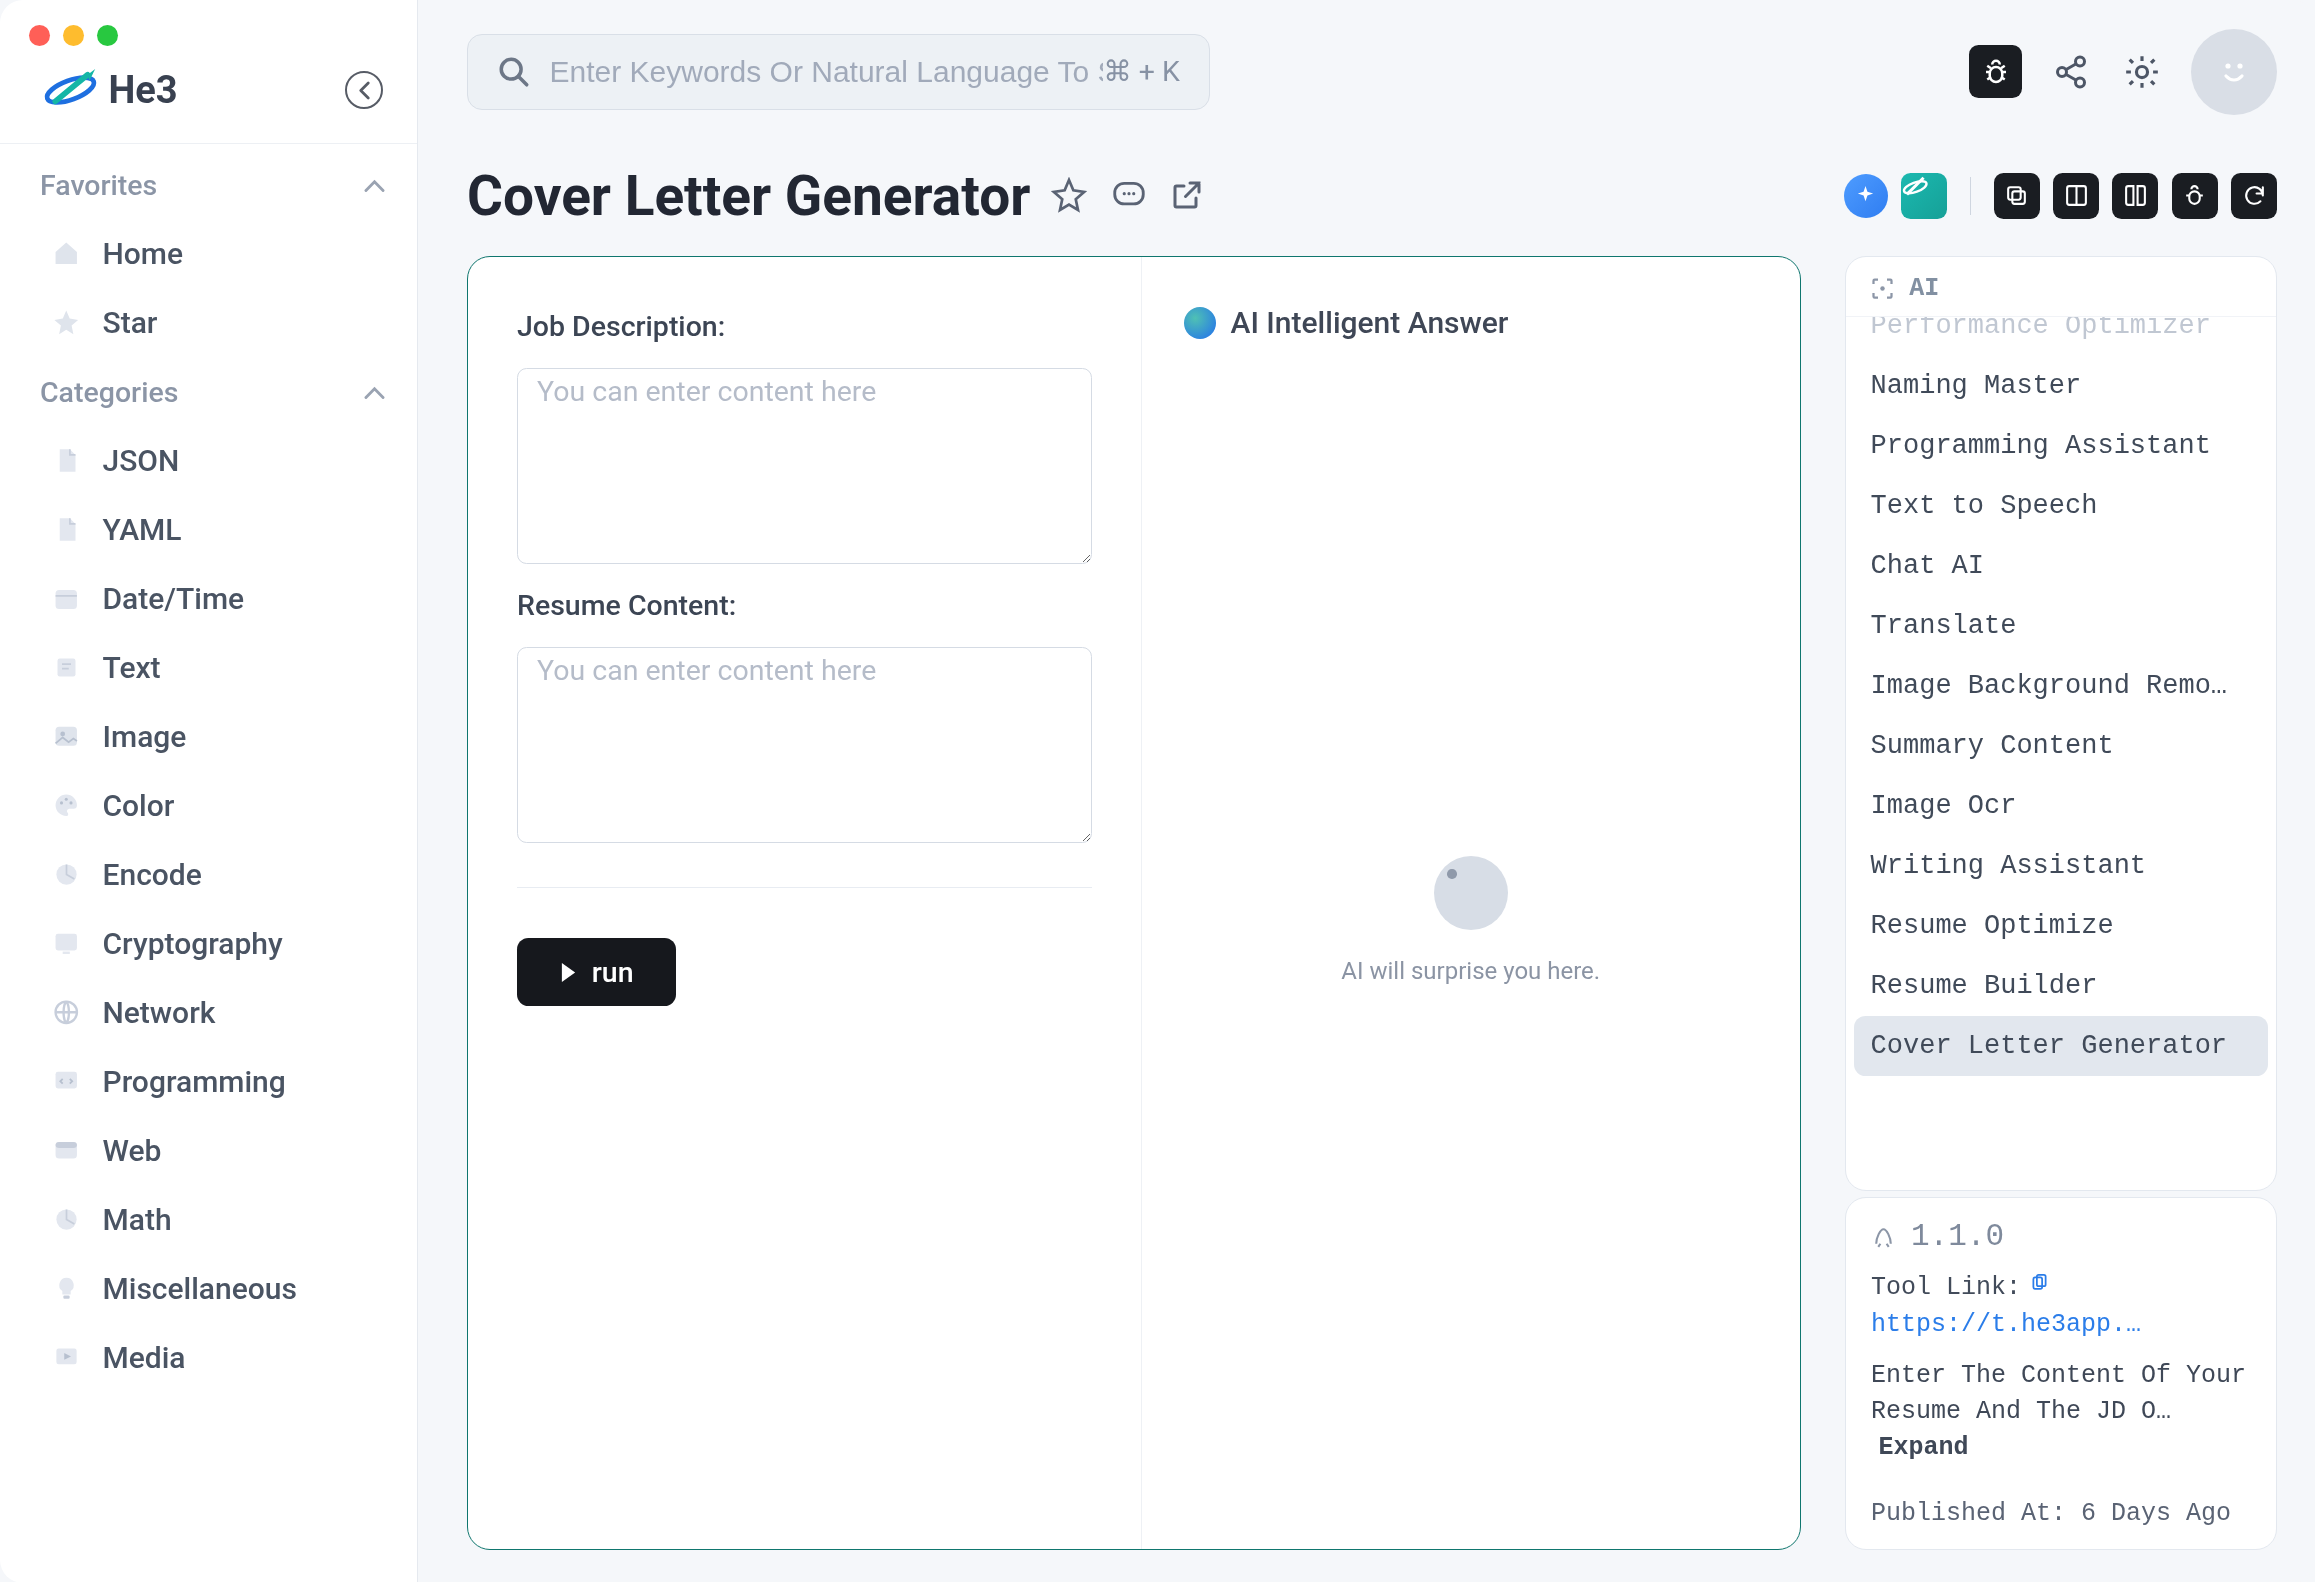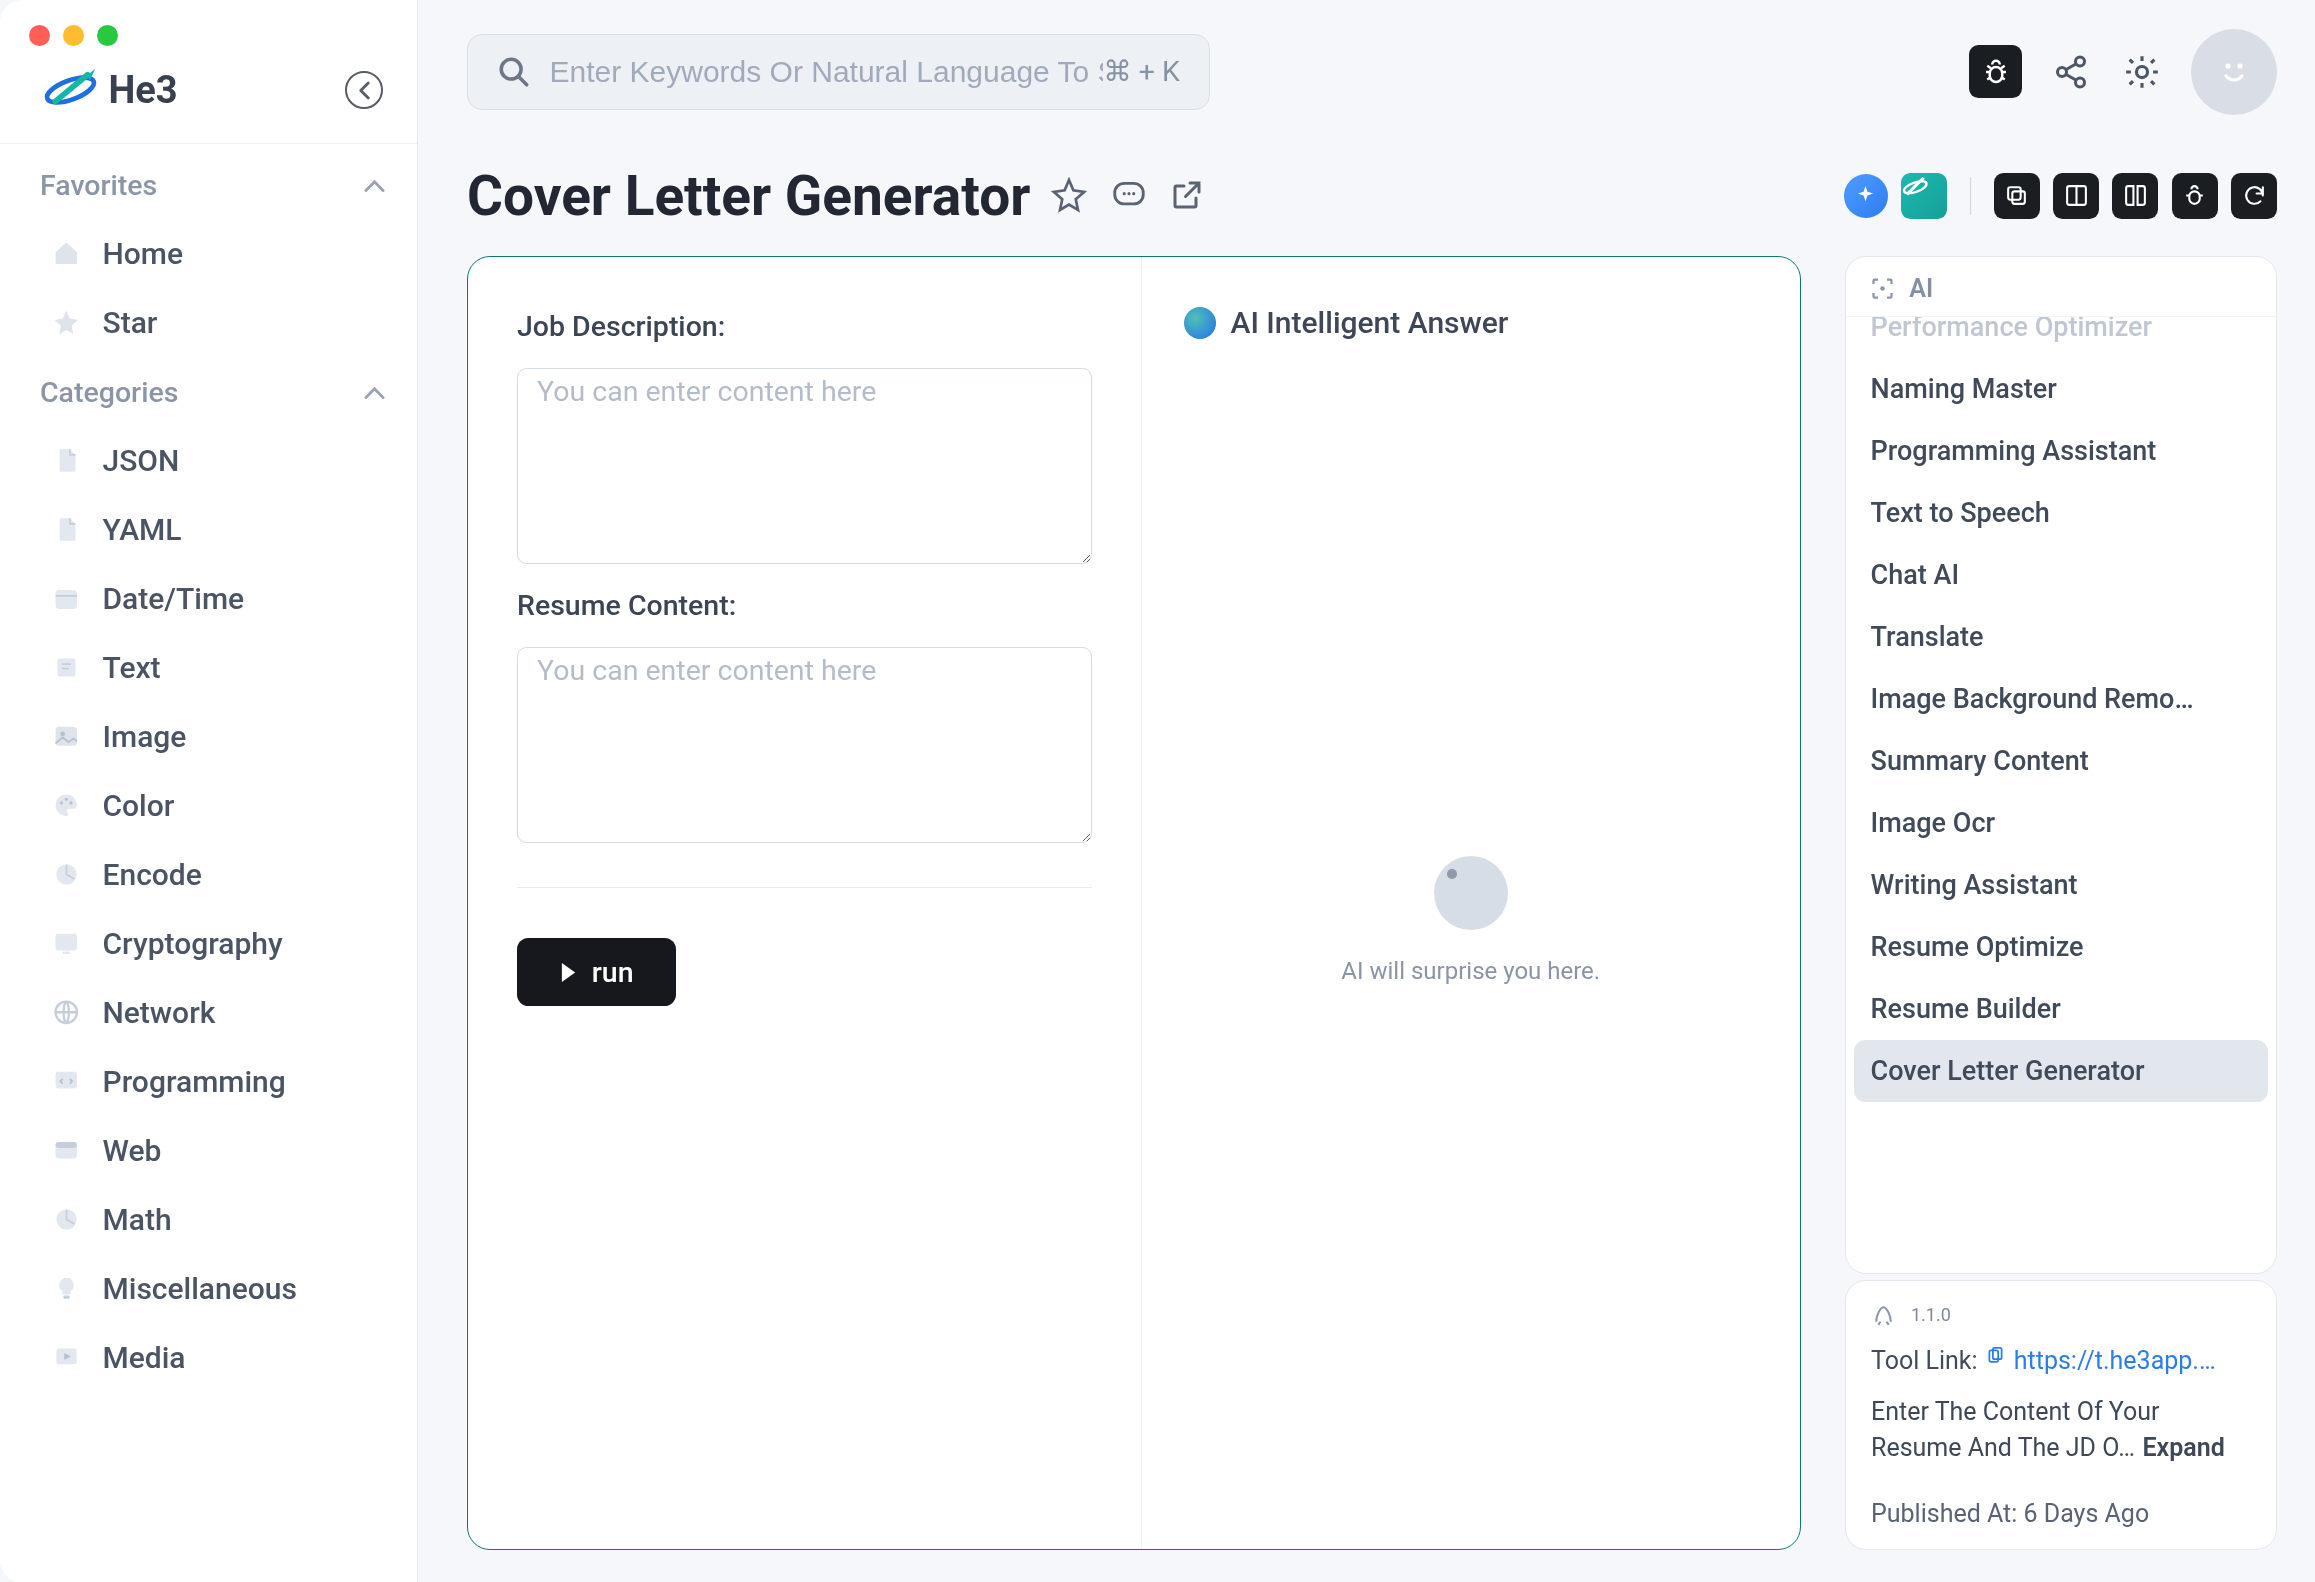--- a/index.html
+++ b/index.html
@@ -148,38 +148,38 @@
 .right-panel {
   flex:1; padding: 48px 42px; display:flex; flex-direction:column;
 }
 .ai-answer-head { display:flex; align-items:center; gap: 15px; font-size: 30px; color:#3f4756; font-weight:500;}
 .ai-ball{width:32px;height:32px;border-radius:50%;background:radial-gradient(circle at 35% 35%,#4fc1b4 0%,#2a7fe3 80%);}
 .ai-placeholder { flex:1; display:flex; flex-direction:column; align-items:center; justify-content:center; gap:27px; color:#8b94a4;}
 .ai-blob{width:74px;height:74px;border-radius:50%;background:#d7dde6;position:relative;}
 .ai-blob::after{content:"";position:absolute;left:13.3px;top:13.3px;width:9.5px;height:9.5px;border-radius:50%;background:#8f99aa;}
 .ai-placeholder-text{font-size:24px;}
 
-.right-col { width: 432px; display:flex; flex-direction:column; gap: 6px;}
+.right-col { width: 432px; display:flex; flex-direction:column; gap: 6px; font-family: Liberation Mono, monospace;}
 .ai-card {
   background:#fff;border:1px solid #e3e8ef;border-radius:21px; padding: 0; overflow:hidden;
   display:flex; flex-direction:column;
 }
 .ai-card-head{
   display:flex;align-items:center;gap:13.3px;padding:17px 23px 13.3px 23px;color:#8290a2;font-size:25px;font-weight:600;border-bottom:1px solid #f1f3f7;
 }
 .ai-list{flex:1;overflow:hidden;padding:5.7px 7.6px 13.3px 7.6px;position:relative;}
 .ai-list-item{
   padding: 15px 17px; font-size: 27px; color:#404a59; font-weight:500;
   border-radius:11.4px; white-space:nowrap; overflow:hidden; text-overflow:ellipsis;
   cursor:pointer;
 }
 .ai-list-item.selected{background:#e2e7ee;}
 .ai-list-item.muted{color:#c0c7d2;}
 .info-card{background:#fff;border:1px solid #e3e8ef;border-radius:21px;padding:21px 25px;display:flex;flex-direction:column;gap:19px;}
-.info-head{display:flex;align-items:center;gap:15px;color:#7f8a9c;font-size:18px;}
+.info-head{display:flex;align-items:center;gap:15px;color:#7f8a9c;font-size:31px;}
 .info-line{font-size:25px;color:#424b5a;display:flex;align-items:flex-start;gap:7.6px;flex-wrap:wrap;}
 .info-line a{color:#2b7de9;text-decoration:none;}
 .info-desc{font-size:25px;color:#3f4857;line-height:1.45;}
 .expand-link{color:#3f4857;font-weight:600;margin-left:7.6px;}
 .info-pub{font-size:25px;color:#5a6374;margin-top:13.3px;}
 svg{display:block;}
 .chev{transform:rotate(180deg);}
 </style>
 </head>
 <body>

